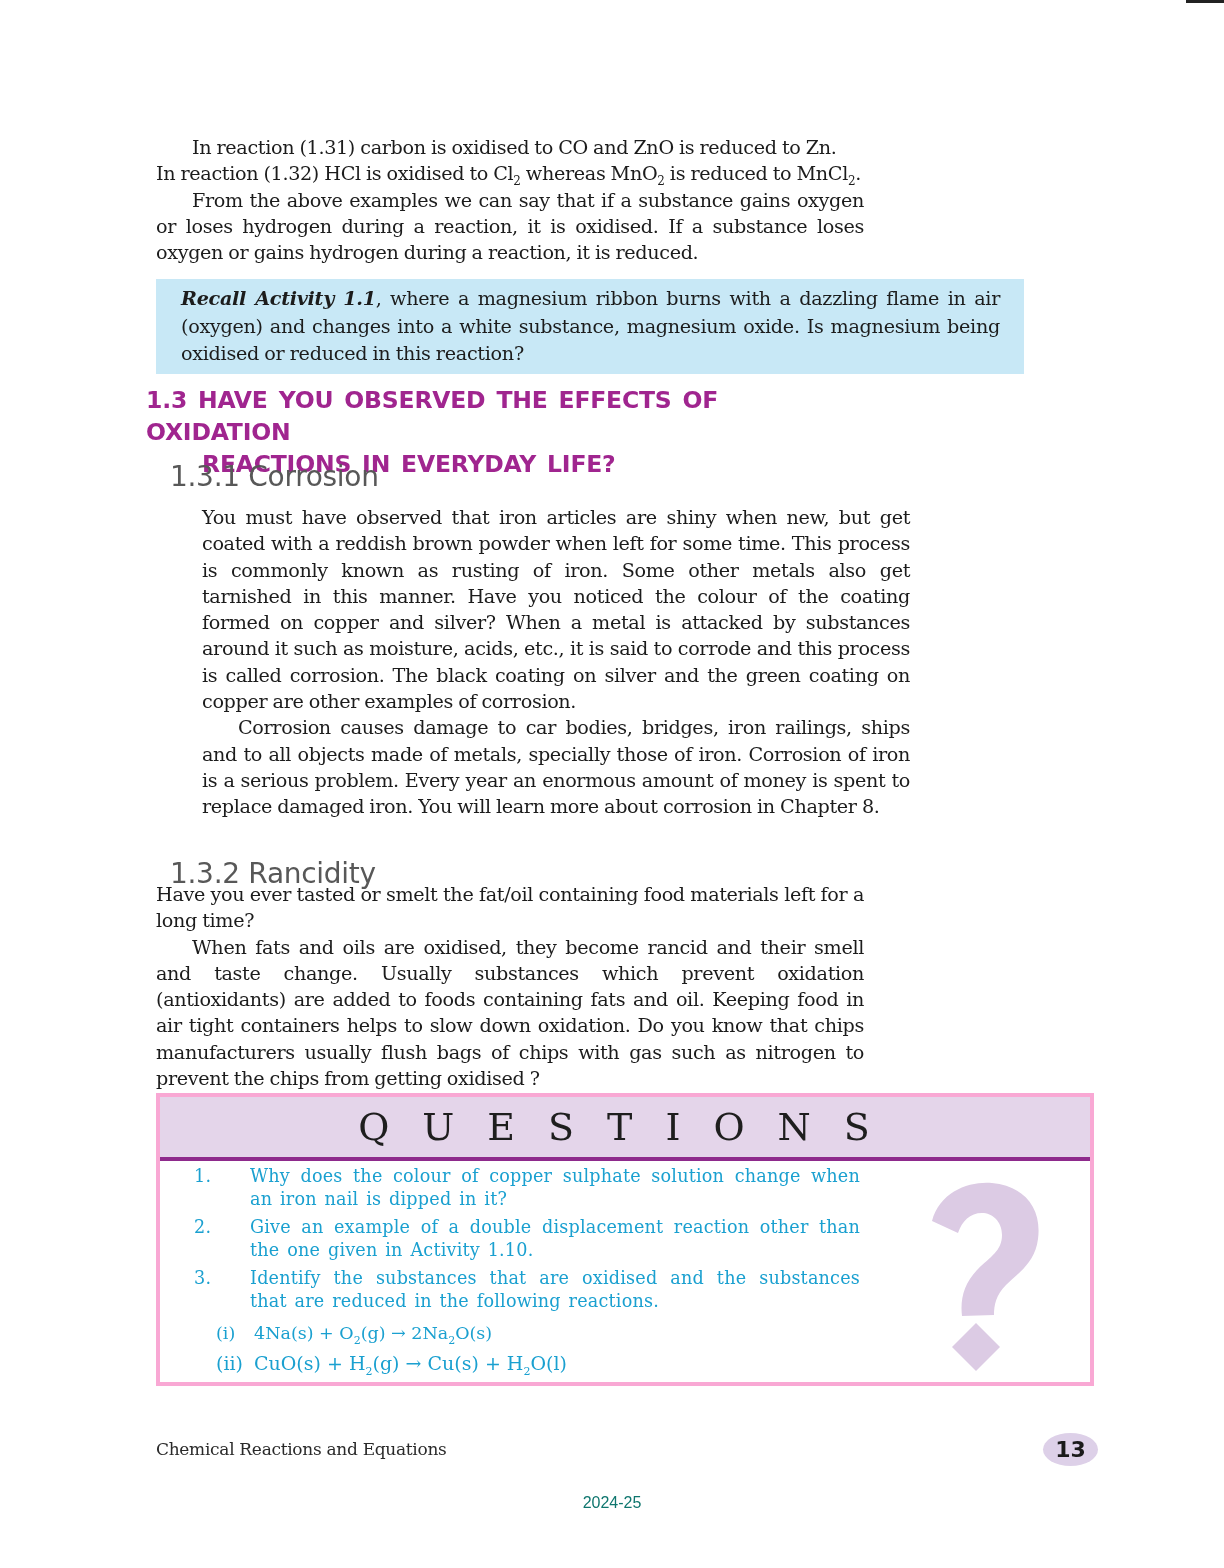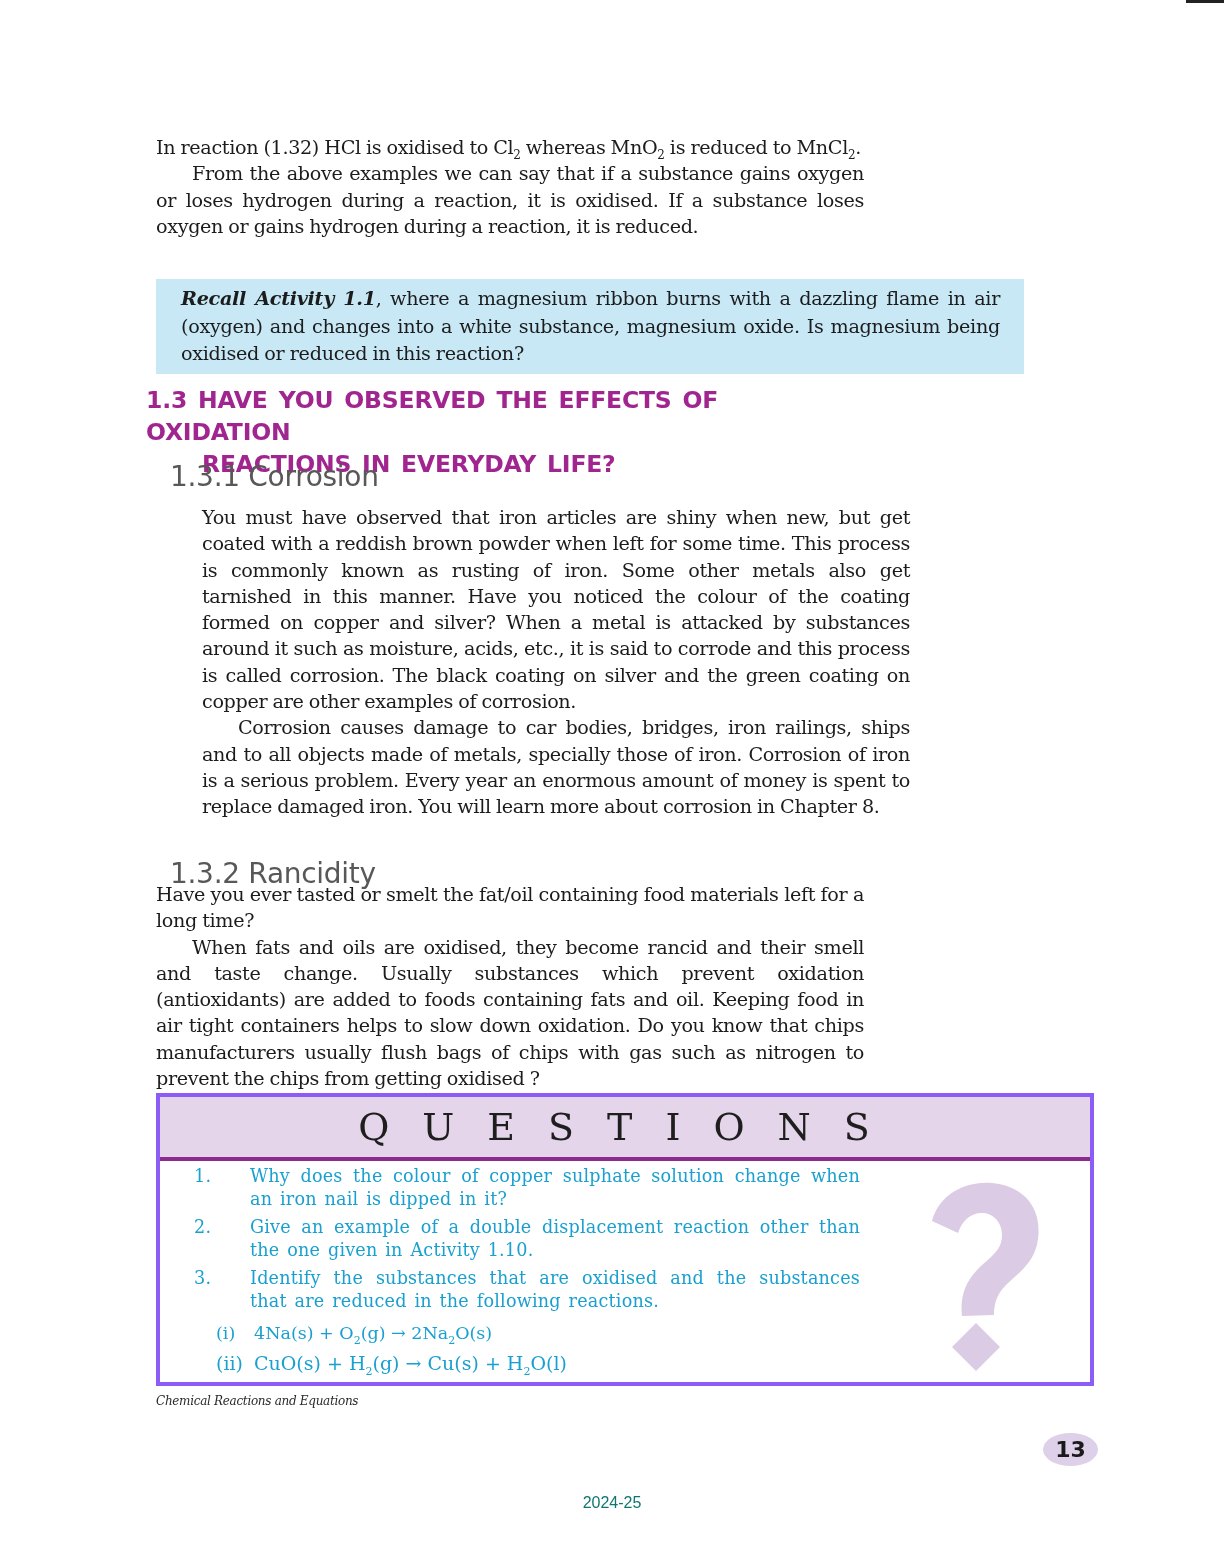--- a/index.html
+++ b/index.html
@@ -30,52 +30,53 @@
   .subhead {
     position: absolute; left: 157px; font-family: "DejaVu Sans", "Liberation Sans", sans-serif;
     font-size: 28px; color: #585858; letter-spacing: -0.3px; margin-left: 13px;
   }
   #h131 { top: 460px; }
   #corr { top: 505px; margin-left: 46px; }
   #h132 { top: 857px; text-align: right; }
   #ranc { top: 882px; }
   #qbox {
     position: absolute; left: 156px; top: 1093px; width: 938px; height: 293px;
-    border: 4px solid #8b5cf6; box-sizing: border-box; background: #fff;
+    border: 4px solid #f9a8d4; box-sizing: border-box; background: #fff;
   }
   #qhead {
     height: 60px; background: #e4d5ea; border-bottom: 4px solid #8e2a8c;
     display: flex; align-items: center; justify-content: center;
   }
   #qtitle {
     font-family: "DejaVu Serif", "Liberation Serif", serif; font-size: 38px;
     letter-spacing: 33px; color: #1e1e1e; padding-left: 33px; margin-left: -22px;
   }
   #qlist { position: absolute; left: 0; top: 68px; width: 700px; color: #1aa0d0; font-size: 17.6px; }
   .q { position: relative; padding-left: 90px; line-height: 23px; margin-bottom: 5px; text-align: justify; text-align-last: left; word-spacing: 2px; letter-spacing: 0.2px; }
   .q .num { position: absolute; left: 34px; top: 0; }
   .rx { position: relative; padding-left: 56px; line-height: 30px; font-size: 17.5px; }
   .rx.big { font-size: 19px; }
   .rx .sub { font-size: 11px; vertical-align: -5px; line-height: 0; }
   .rx .lbl { display: inline-block; width: 38px; }
   #qmark { position: absolute; left: 770px; top: 84px; width: 112px; height: 190px; }
-  #footer-title { position: absolute; left: 156px; top: 1394px; font-size: 12px; color: #2a2a2a; letter-spacing: -0.3px; font-style: italic; }
+  #footer-title { position: absolute; left: 156px; top: 1439px; font-size: 17px; color: #2a2a2a; letter-spacing: -0.3px; }
   #page-badge {
     position: absolute; left: 1043px; top: 1433px; width: 55px; height: 33px; border-radius: 50%;
     background: #ddd0e8; display: flex; align-items: center; justify-content: center;
     font-family: "DejaVu Sans", "Liberation Sans", sans-serif; font-weight: bold; font-size: 22px; color: #1a1a1a;
   }
   #year { position: absolute; left: 0; width: 1224px; top: 1494px; text-align: center; font-family: "Liberation Sans", "DejaVu Sans", sans-serif; font-size: 16px; color: #0f766e; }
 </style>
 </head>
 <body>
 
 <div class="corner-mark"></div>
 
 <div class="col" id="intro">
+  <p class="p indent">In reaction (1.31) carbon is oxidised to CO and ZnO is reduced to Zn.</p>
   <p class="p"><span>In reaction (1.32) HCl is oxidised to Cl</span><span class="sub">2</span><span> whereas MnO</span><span class="sub">2</span><span> is reduced to MnCl</span><span class="sub">2</span><span>.</span></p>
   <p class="p indent">From the above examples we can say that if a substance gains oxygen or loses hydrogen during a reaction, it is oxidised. If a substance loses oxygen or gains hydrogen during a reaction, it is reduced.</p>
 </div>
 
 <div id="recall">
   <p class="p"><span class="em">Recall Activity 1.1</span><span>, where a magnesium ribbon burns with a dazzling flame in air (oxygen) and changes into a white substance, magnesium oxide. Is magnesium being oxidised or reduced in this reaction?</span></p>
 </div>
 
 <div id="h13">
   <span>1.3 HAVE YOU OBSERVED THE EFFECTS OF OXIDATION</span>

